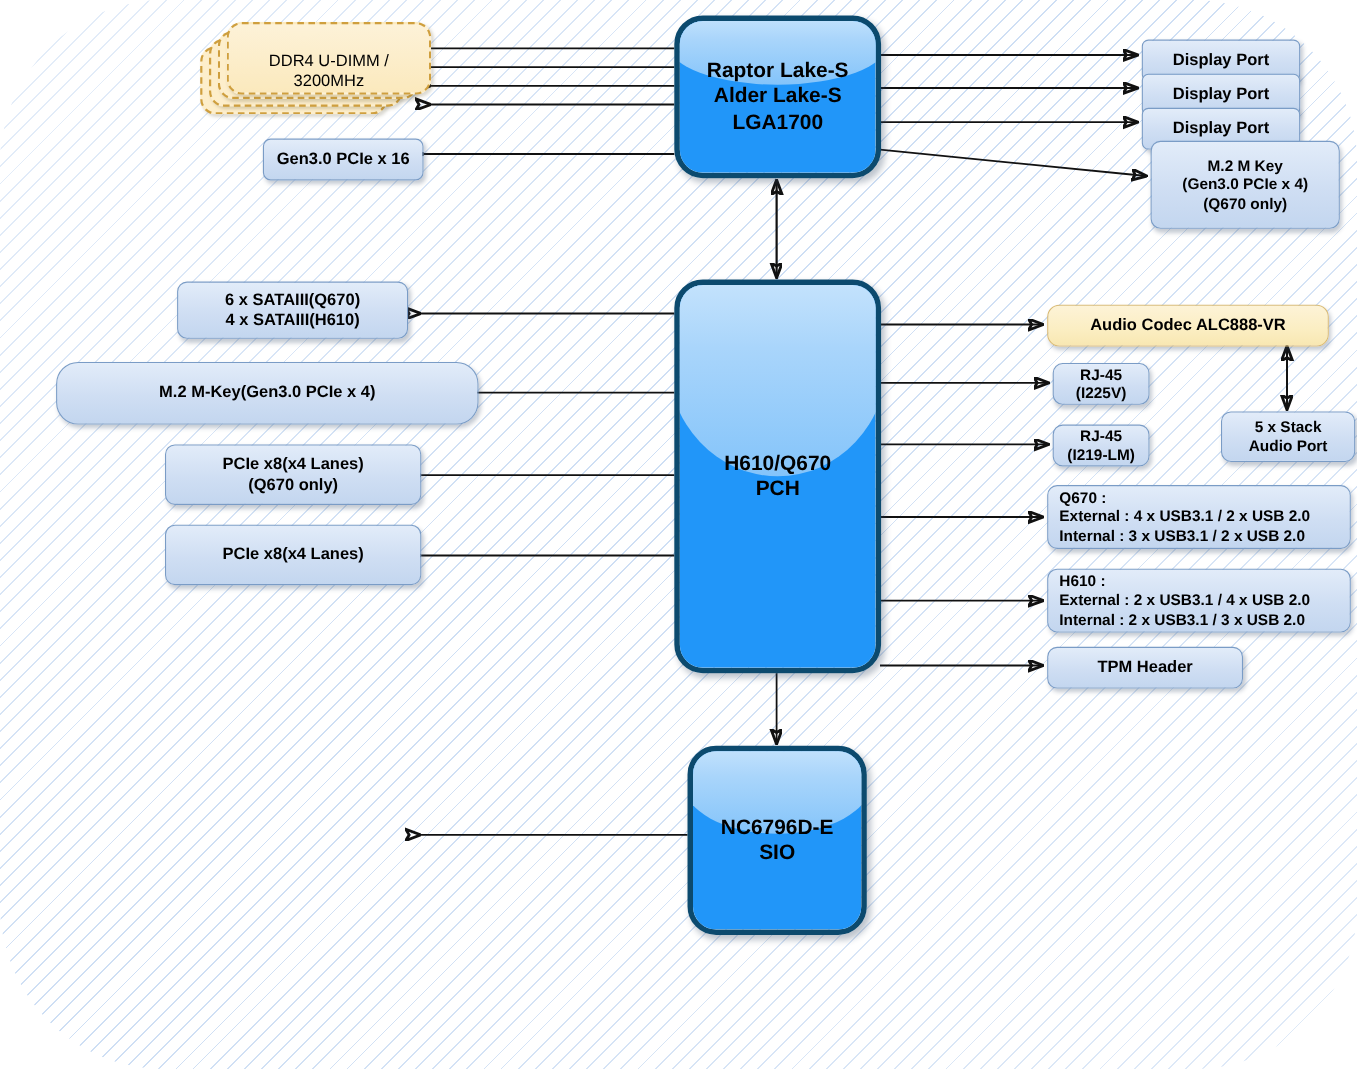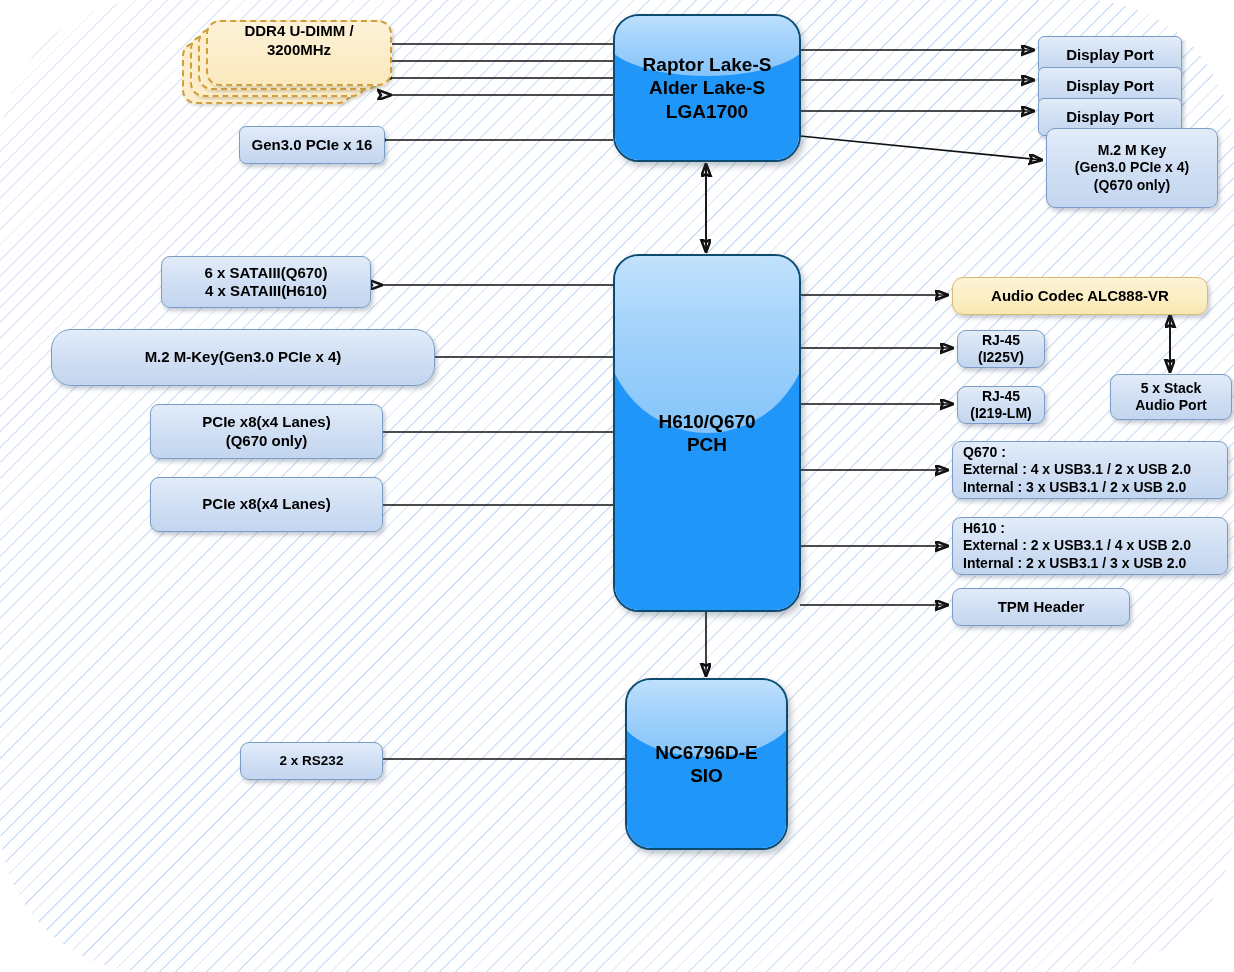--- a/index.html
+++ b/index.html
@@ -56,21 +56,21 @@
   
   .node.yellow{
     border:1px solid #d9ba74;
     background:linear-gradient(180deg,#fdf3d7 0%,#fbeec2 60%,#f8e7b2 100%);
     border-radius:11px;
   }
 
   
   .chip{
     position:absolute;box-sizing:border-box;
-    border:2px solid #0c4a6e;
+    border:5px solid #0c4a6e;
     border-radius:26px;
     overflow:hidden;
     box-shadow:3px 4px 6px rgba(50,70,100,0.32);
     z-index:7;
   }
   .chip .fill{
     position:absolute;left:0;top:0;right:0;bottom:0;
     background:#2196f9;
   }
   .chip .sheen{
@@ -91,22 +91,22 @@
   #ddr4-stack{position:absolute;z-index:6;}
   .ddr-card{
     position:absolute;box-sizing:border-box;
     border:2px dashed #cf9f3e;
     border-radius:14px;
     background:#fdeecb;
     box-shadow:2px 2px 3px rgba(90,80,50,0.22);
   }
   .ddr-card.top{
     background:linear-gradient(180deg,#fdf2d8 0%,#fbe9bd 100%);
-    display:flex;align-items:flex-start;justify-content:center;
-    text-align:center;font-weight:bold;font-size:15px;color:#000;line-height:1.25;
+    display:flex;align-items:flex-end;justify-content:center;
+    text-align:center;font-weight:normal;font-size:15px;color:#000;line-height:1.25;
   }
   .ddr-card.top .ln{display:block;white-space:nowrap;}
 
   
   #wires{position:absolute;left:0;top:0;width:1234px;height:972px;z-index:5;}
   #wires line,#wires path{stroke:#111;stroke-width:1.6;fill:none;}
 </style>
 </head>
 <body>
 
@@ -307,19 +307,14 @@
       </div>
   </div>
 
   <div class="node" style="left:1110px;top:374px;width:122px;height:46px;font-size:14px;">
     <div>
       <span class="ln">5 x Stack</span>
       <span class="ln">Audio Port</span>
     </div>
   </div>
 
-  <div class="node" style="left:240px;top:742px;width:143px;height:35px;font-size:13.5px;">
-    <div>
-        <span class="ln">2 x RS232</span>
-      </div>
-  </div>
 
 </div>
 
 </body></html>

